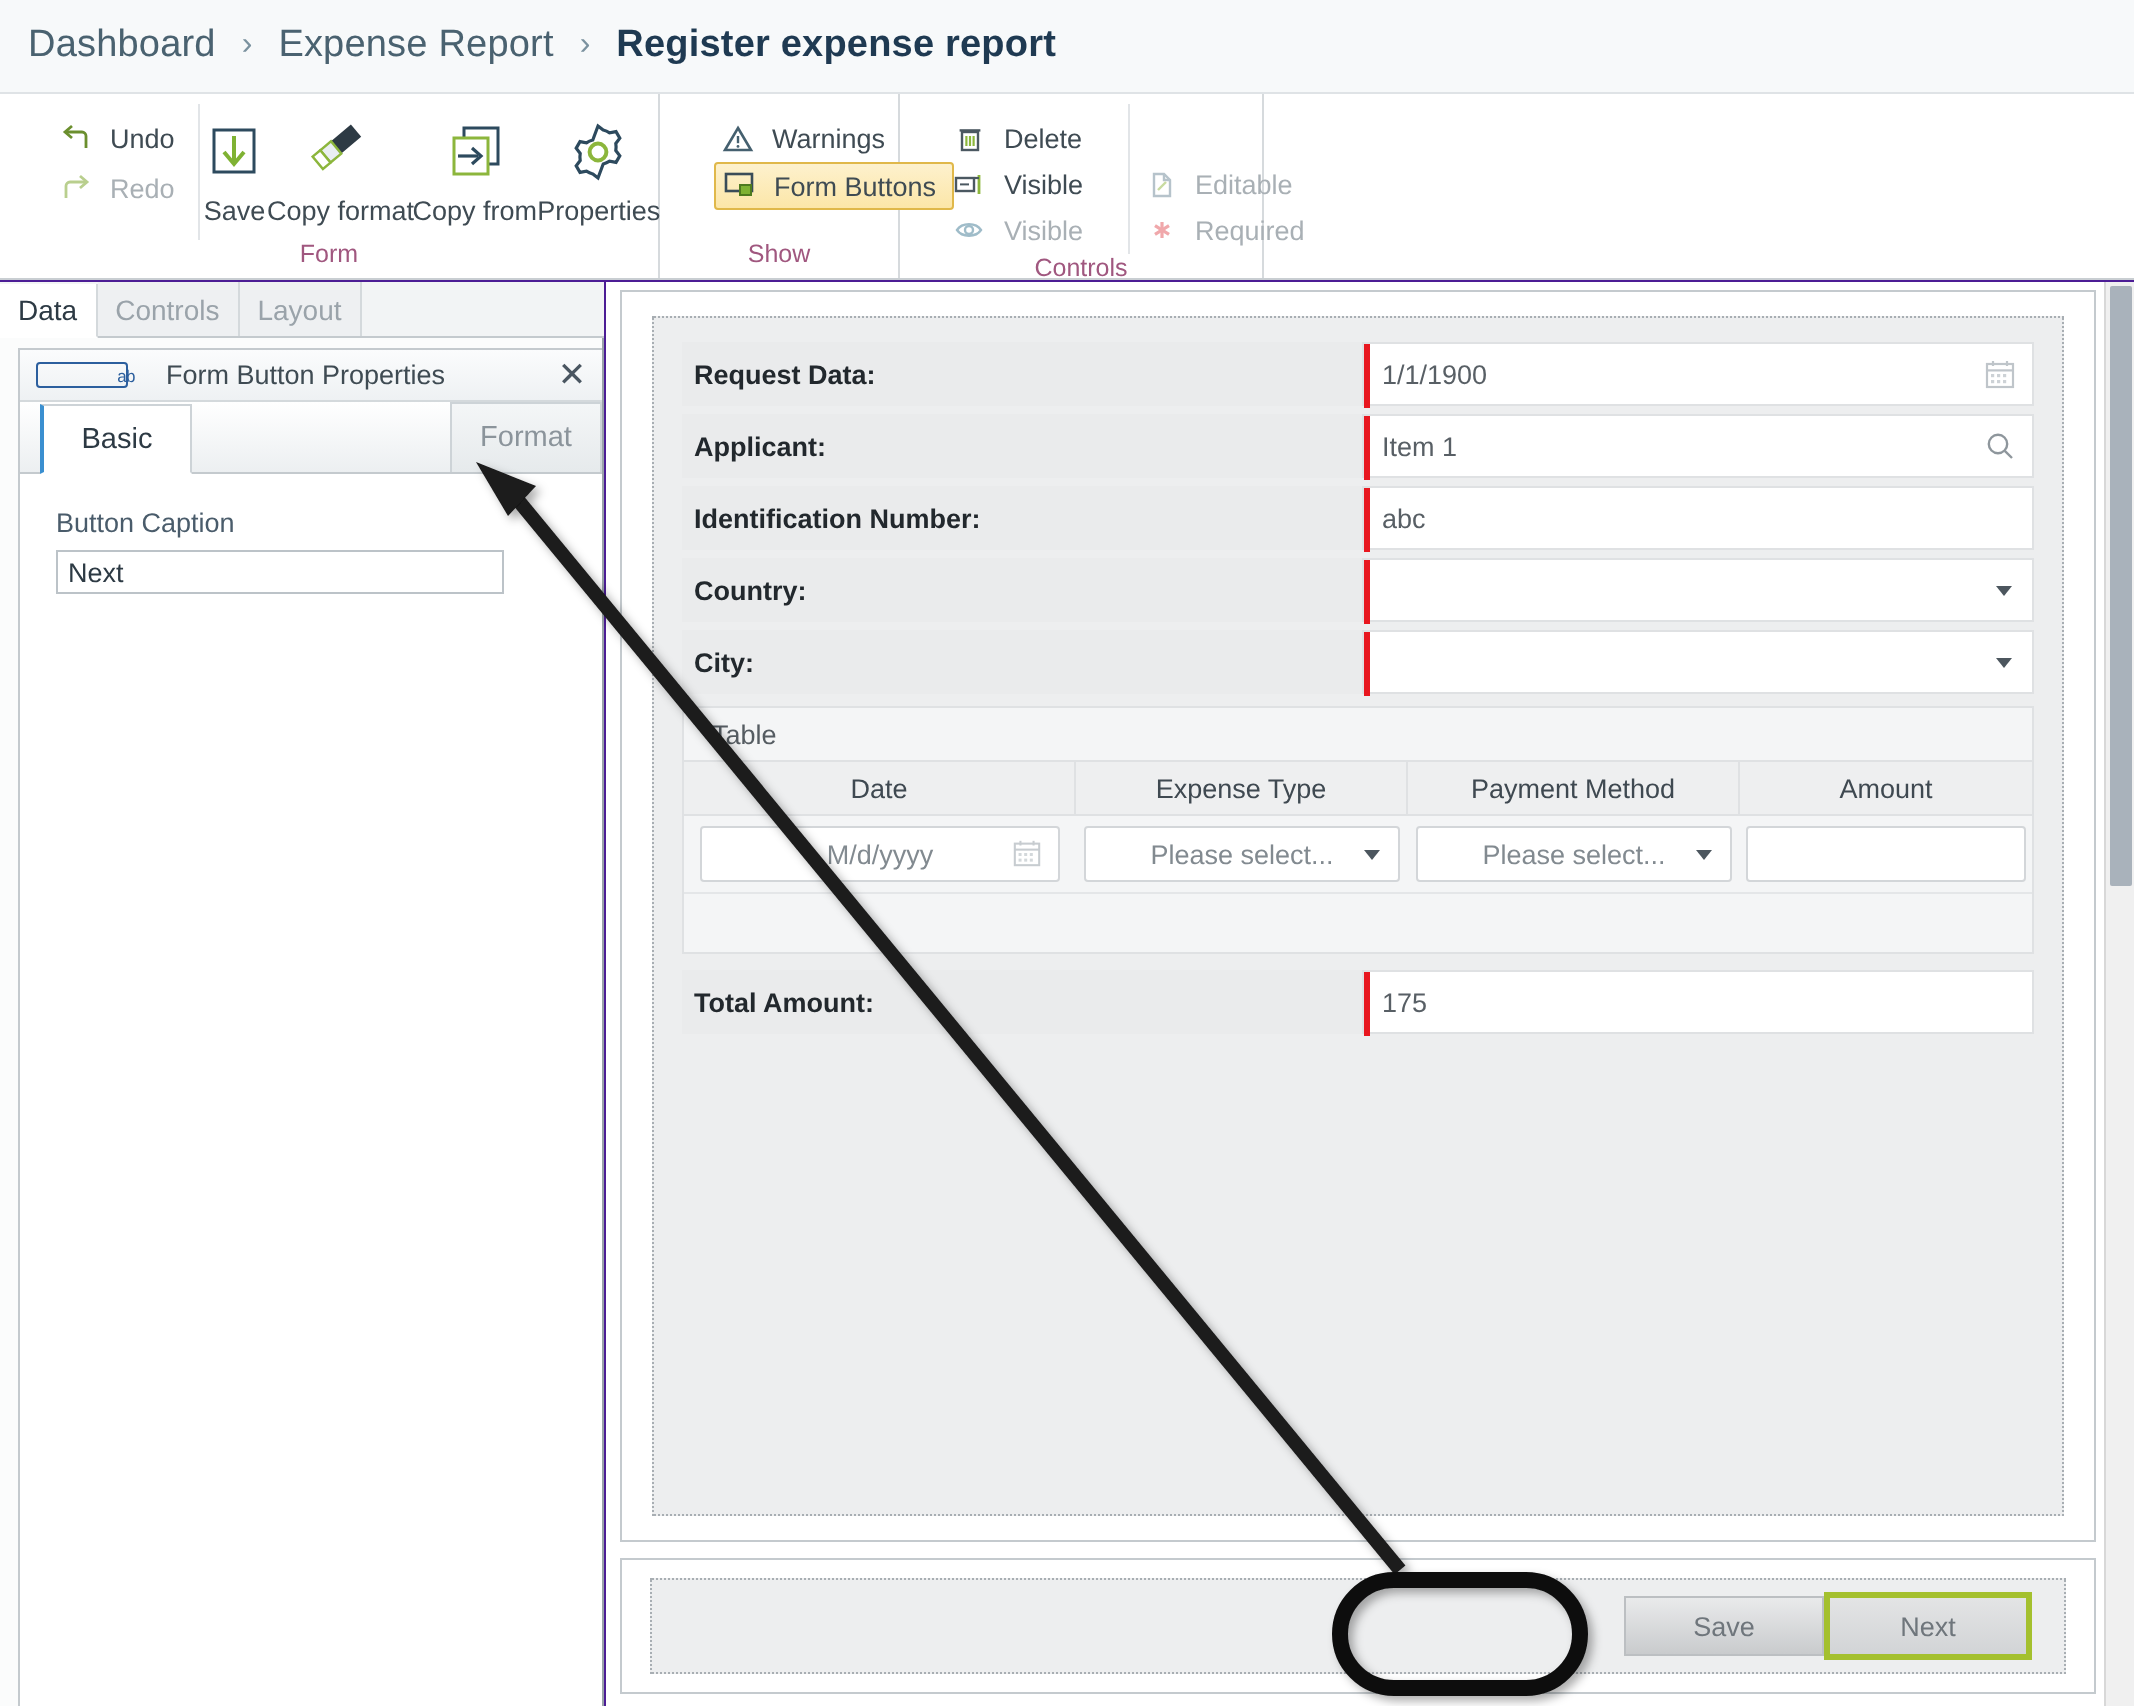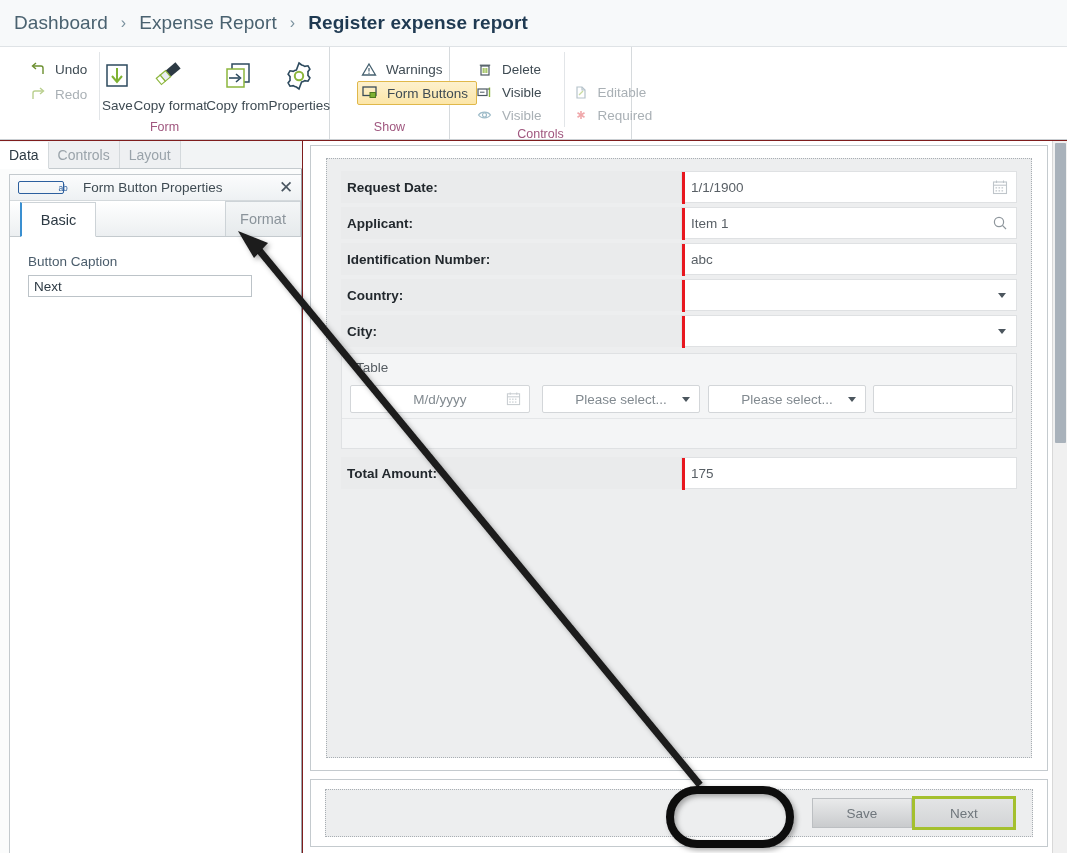--- a/index.html
+++ b/index.html
@@ -6,21 +6,21 @@
   html, body {
     margin: 0; padding: 0;
     width: 1067px; height: 853px;
     overflow: hidden;
     background: #ffffff;
     font-family: "Liberation Sans", sans-serif;
   }
   #app {
     position: relative;
     width: 1067px; height: 853px;
-    background: #7f1d1d;
+    background: #4c1d95;
   }
 
   
   .breadcrumb {
     position: absolute; left: 0; top: 0;
     width: 1067px; height: 47px;
     background: #f7f9fa;
     display: flex; align-items: center;
     padding-left: 14px;
     border-bottom: 1px solid #dfe3e6;
@@ -576,21 +576,21 @@
   </div>
 
   <div class="canvas">
 
     <div class="designer-shell">
       <div class="designer-inner">
 
         <div class="form-rows">
 
           <div class="frow">
-            <div class="flabel">Request Date:</div>
+            <div class="flabel">Request Data:</div>
             <div class="fctl">
               <span class="reqbar"></span>
               <span class="fval">1/1/1900</span>
               <span class="ctl-icon">
                 <svg width="16" height="16" viewBox="0 0 16 16">
                     <rect x="1.5" y="3" width="13" height="11.5" fill="none" stroke="#bfc5ca" stroke-width="1.1"></rect>
                     <line x1="1.5" y1="6.2" x2="14.5" y2="6.2" stroke="#bfc5ca" stroke-width="1.1"></line>
                     <line x1="4.5" y1="1.5" x2="4.5" y2="4" stroke="#bfc5ca" stroke-width="1.1"></line>
                     <line x1="11.5" y1="1.5" x2="11.5" y2="4" stroke="#bfc5ca" stroke-width="1.1"></line>
                     <g fill="#cdd2d6">
@@ -642,20 +642,26 @@
             <div class="fctl">
               <span class="reqbar"></span>
               <span class="fval"></span>
               <span class="caret"></span>
             </div>
           </div>
         </div>
 
         <div class="tablewrap">
           <div class="tbl-title">Table</div>
+          <div class="tbl-head">
+            <div class="th" style="width:196px">Date</div>
+            <div class="th" style="width:166px">Expense Type</div>
+            <div class="th" style="width:166px">Payment Method</div>
+            <div class="th" style="flex:1">Amount</div>
+          </div>
           <div class="tbl-row">
             <div class="tcell" style="width:196px">
               <div class="cell-ctl" style="width:180px">
                 <span>M/d/yyyy</span>
                 <span style="position:absolute;right:8px;top:5px">
                   <svg width="15" height="15" viewBox="0 0 16 16">
                       <rect x="1.5" y="3" width="13" height="11.5" fill="none" stroke="#c7ccd0" stroke-width="1.1"></rect>
                       <line x1="1.5" y1="6.2" x2="14.5" y2="6.2" stroke="#c7ccd0" stroke-width="1.1"></line>
                       <line x1="4.5" y1="1.5" x2="4.5" y2="4" stroke="#c7ccd0" stroke-width="1.1"></line>
                       <line x1="11.5" y1="1.5" x2="11.5" y2="4" stroke="#c7ccd0" stroke-width="1.1"></line>

